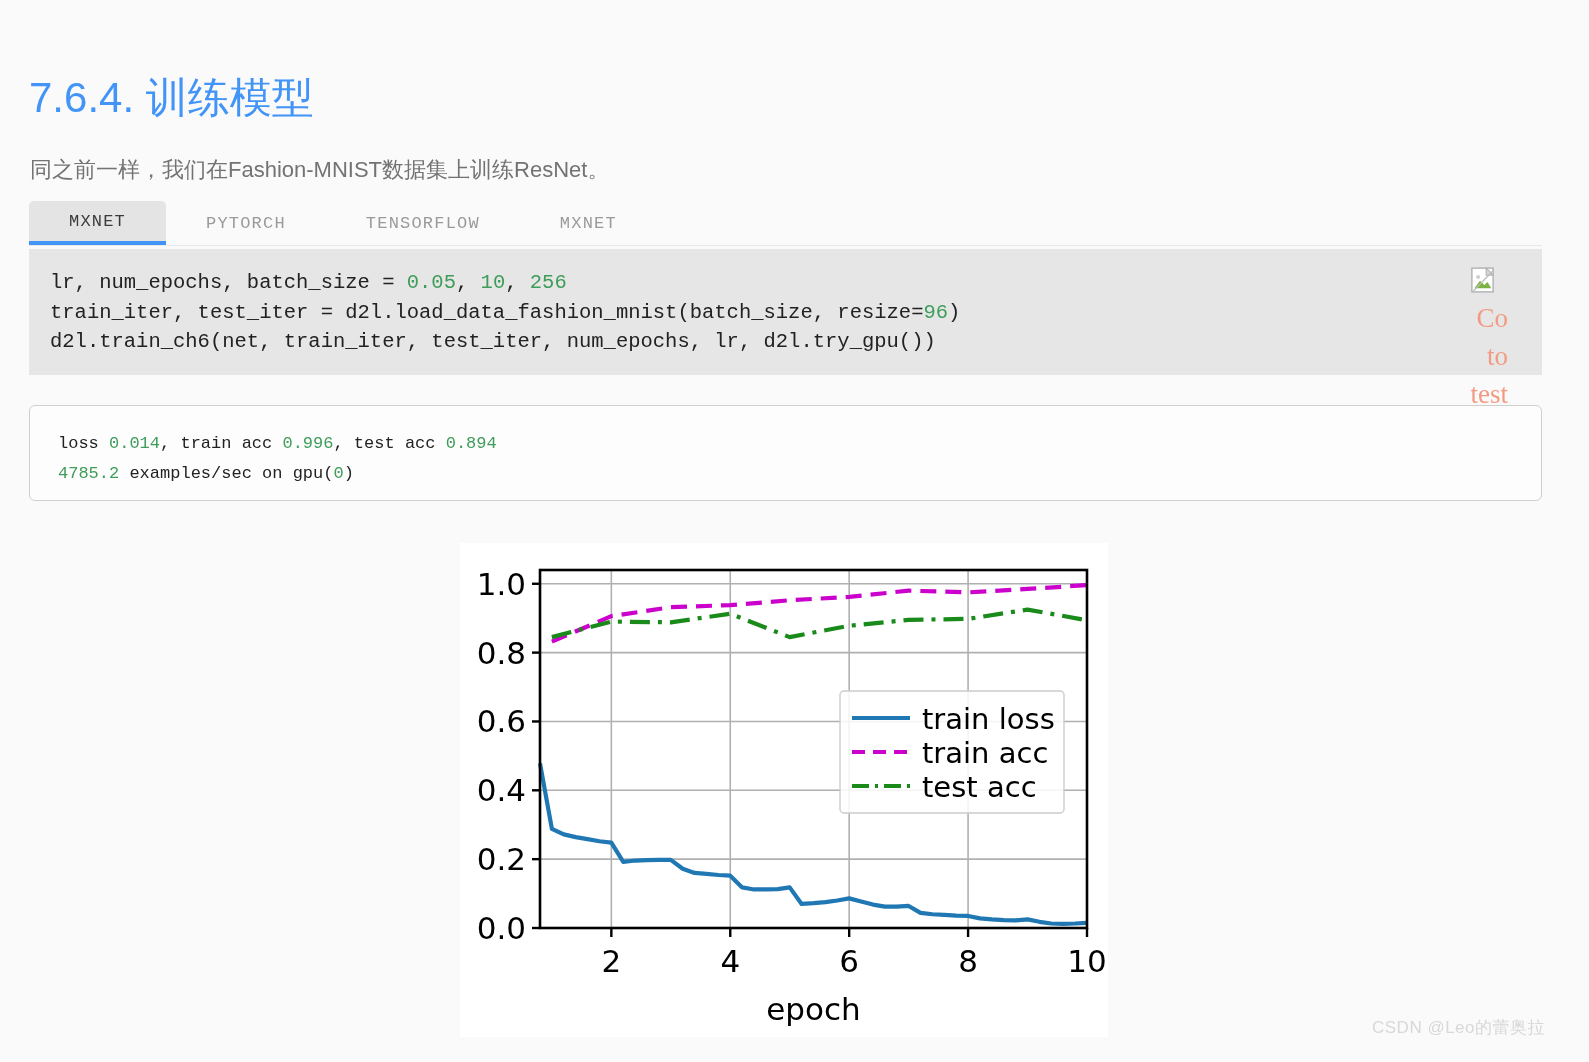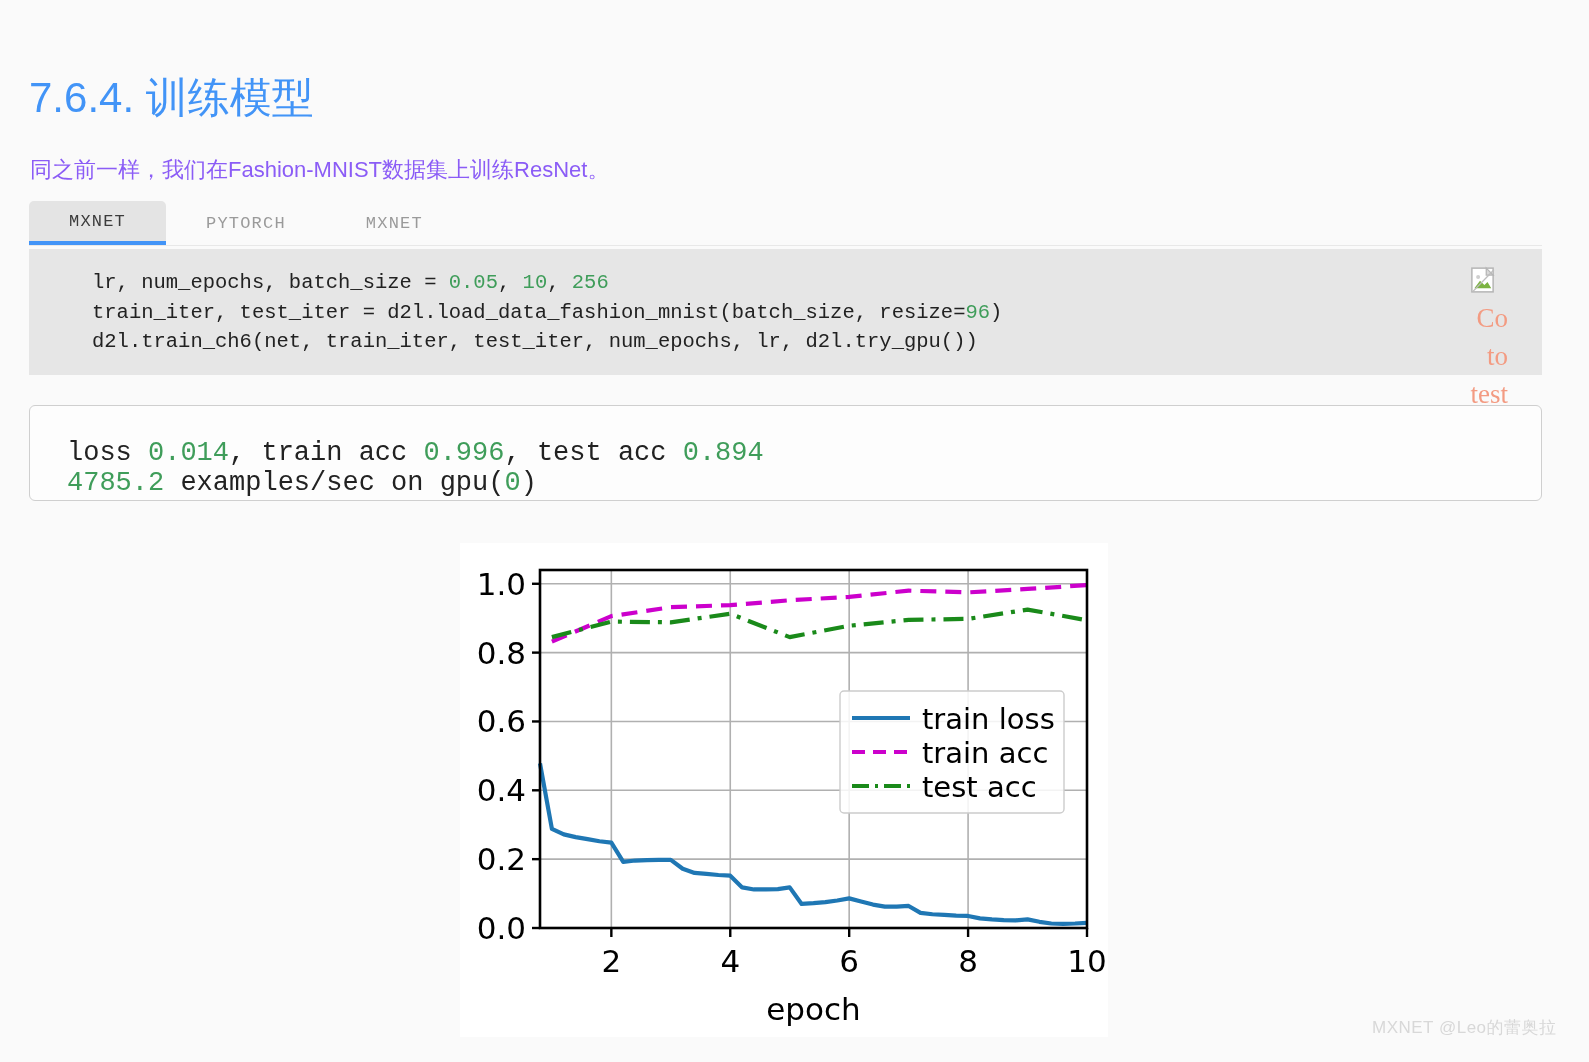--- a/index.html
+++ b/index.html
@@ -30,21 +30,21 @@
     letter-spacing: 0px;
     white-space: nowrap;
   }
 
   
   .para {
     position: absolute;
     left: 30px;
     top: 133px;
     font-size: 22px;
-    color: #8b5cf6;
+    color: #737373;
     white-space: nowrap;
   }
 
   
   .tabbar {
     position: absolute;
     left: 29px;
     top: 201px;
     width: 1513px;
     height: 44px;
@@ -83,21 +83,20 @@
   
   .codeblock {
     position: absolute;
     left: 29px;
     top: 249px;
     width: 1513px;
     height: 126px;
     background: #e6e6e6;
     box-sizing: border-box;
     overflow: hidden;
-    padding-left: 42px;
   }
   .codeblock pre {
     margin: 0;
     padding: 19px 0 0 21px;
     font-family: "Liberation Mono", monospace;
     font-size: 20.5px;
     line-height: 29.5px;
     color: #222222;
     white-space: pre;
   }
@@ -131,24 +130,24 @@
     top: 405px;
     width: 1513px;
     height: 96px;
     background: #fdfdfd;
     border: 1px solid #cfcfcf;
     border-radius: 6px;
     box-sizing: border-box;
     overflow: hidden;
   }
   .outblock pre {
-    margin: 16px;
+    margin: 7px;
     padding: 16px 0 0 21px;
     font-family: "Liberation Mono", monospace;
-    font-size: 27px;
+    font-size: 17px;
     line-height: 30px;
     color: #222222;
     white-space: pre;
   }
 
   
   .figure {
     position: absolute;
     left: 460px;
     top: 543px;
@@ -174,20 +173,21 @@
 
 <div class="page">
 
   <h1 class="heading">7.6.4. 训练模型</h1>
 
   <p class="para">同之前一样，我们在Fashion-MNIST数据集上训练ResNet。</p>
 
   <div class="tabbar">
     <button class="tab active">MXNET</button>
     <button class="tab">PYTORCH</button>
+    <button class="tab">TENSORFLOW</button>
     <button class="tab">MXNET</button>
   </div>
   <div class="tab-underline"></div>
 
   <div class="codeblock">
     <pre><span>lr, num_epochs, batch_size = </span><span class="tok-num">0.05</span><span>, </span><span class="tok-num">10</span><span>, </span><span class="tok-num">256</span>
 <span>train_iter, test_iter = d2l.load_data_fashion_mnist(batch_size, resize=</span><span class="tok-num">96</span><span>)</span>
 <span>d2l.train_ch6(net, train_iter, test_iter, num_epochs, lr, d2l.try_gpu())</span></pre>
   </div>
 
@@ -255,15 +255,15 @@
           <line x1="392" y1="175" x2="450" y2="175" stroke="#1f77b4" stroke-width="4.2"></line>
           <text x="462" y="186" font-family="&quot;DejaVu Sans&quot;, sans-serif" font-size="29" fill="#000000">train loss</text>
           <line x1="392" y1="209" x2="450" y2="209" stroke="#cc00cc" stroke-width="4.2" stroke-dasharray="13,8"></line>
           <text x="462" y="220" font-family="&quot;DejaVu Sans&quot;, sans-serif" font-size="29" fill="#000000">train acc</text>
           <line x1="392" y1="243" x2="450" y2="243" stroke="#1a8a1a" stroke-width="4.2" stroke-dasharray="17,6,3,6"></line>
           <text x="462" y="254" font-family="&quot;DejaVu Sans&quot;, sans-serif" font-size="29" fill="#000000">test acc</text>
         </g>
     </svg>
   </div>
 
-  <div class="watermark">MXNET @Leo的蕾奥拉</div>
+  <div class="watermark">CSDN @Leo的蕾奥拉</div>
 
 </div>
 
 </body></html>

